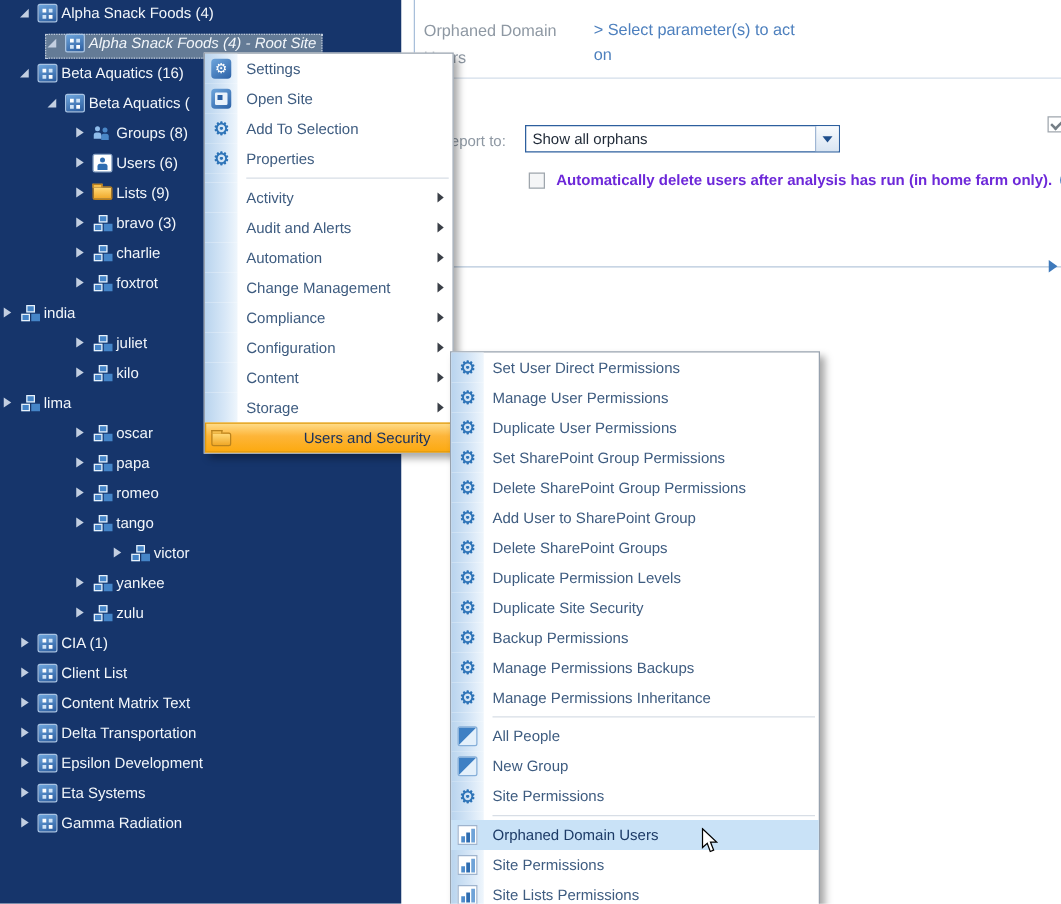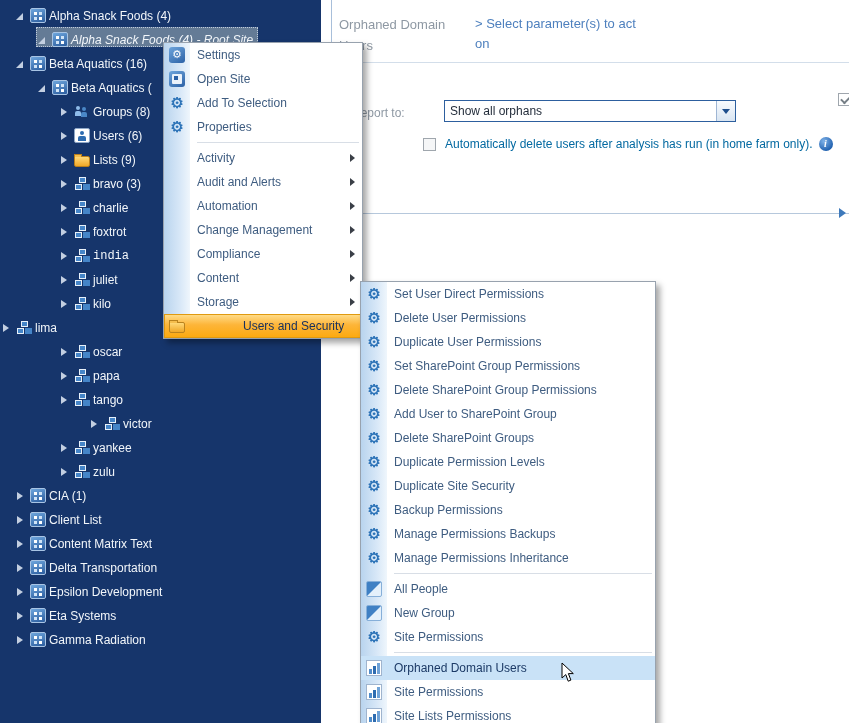--- a/index.html
+++ b/index.html
@@ -5,21 +5,21 @@
   html,body{margin:0;padding:0;}
   body{
     position:relative;width:849px;height:723px;overflow:hidden;
     background:#ffffff;font-family:"Liberation Sans",sans-serif;
   }
 
   
   .sidebar{position:absolute;left:0;top:0;width:321px;height:723px;background:#16356B;z-index:1;}
   .tree{padding-top:1px;}
   .trow{height:24px;display:flex;align-items:center;color:#F2F6FA;font-size:12px;white-space:nowrap;}
-  .tinner{display:flex;align-items:flex-end;height:20px;padding-right:5px;}
+  .tinner{display:flex;align-items:flex-start;height:20px;padding-right:5px;}
   .trow.selected .tinner{background:#647B96;outline:1px dotted #BFCBDD;outline-offset:-1px;}
   .tlabel{padding-left:3px;}
   .arrow{width:14px;height:14px;position:relative;flex:none;}
   .arrow.collapsed::before{content:"";position:absolute;left:3px;top:3px;width:0;height:0;
     border-top:4px solid transparent;border-bottom:4px solid transparent;border-left:6px solid #C3CFE1;}
   .arrow.expanded::before{content:"";position:absolute;left:2px;top:4px;width:0;height:0;
     border-bottom:7px solid #C3CFE1;border-left:7px solid transparent;}
 
   .ticon{width:16px;height:15px;margin-left:2px;position:relative;flex:none;box-sizing:border-box;}
   .ticon.site{background:linear-gradient(160deg,#6EA6DD,#2B5C9E);border:1px solid #A8C4E4;border-radius:2px;}
@@ -44,29 +44,29 @@
   
   .pane-vline{position:absolute;left:331px;top:0;width:1px;height:215px;background:#A8BFDA;}
   .page-title{position:absolute;left:339px;top:14px;width:140px;font-size:13px;line-height:21px;color:#8E98A3;}
   .page-subtitle{position:absolute;left:475px;top:14px;width:168px;font-size:13px;line-height:20px;color:#4E80BE;}
   .header-rule{position:absolute;left:332px;top:62px;width:517px;height:1px;background:#D3DEEA;}
   .checkbox{position:relative;width:13px;height:13px;border:1px solid #9FA6AD;background:#F5F6F7;box-sizing:border-box;flex:none;}
   .checkbox.checked::after{content:"";position:absolute;left:2px;top:2px;width:7px;height:4px;
     border-left:2px solid #757E86;border-bottom:2px solid #757E86;transform:rotate(-45deg);}
   .corner-checkbox{position:absolute;left:838px;top:93px;background:#fff;}
   .report-label{position:absolute;left:352px;top:106px;font-size:12px;color:#8E98A3;}
-  .dropdown{position:absolute;left:420px;top:100px;width:292px;height:22px;border:1px solid #2D5F9E;
-    background:#fff;display:flex;align-items:stretch;box-sizing:border-box;margin-left:24px;}
+  .dropdown{position:absolute;left:420px;top:100px;width:252px;height:22px;border:1px solid #2D5F9E;
+    background:#fff;display:flex;align-items:stretch;box-sizing:border-box;}
   .dd-value{flex:1;font-size:12px;color:#1F2937;padding:3px 5px 0 5px;white-space:nowrap;overflow:hidden;}
   .dd-btn{width:18px;border-left:1px solid #9FB6D4;background:linear-gradient(#F8FBFE,#D9E5F2);
     display:flex;align-items:center;justify-content:center;}
   .dd-btn::before{content:"";width:0;height:0;border-left:4px solid transparent;border-right:4px solid transparent;
     border-top:5px solid #1E4E8C;}
   .autodelete-row{position:absolute;left:423px;top:137px;display:flex;align-items:center;}
-  .ad-label{font-size:12px;color:#0369a1;margin-left:9px;white-space:nowrap;}
+  .ad-label{font-size:12px;color:#6d28d9;margin-left:9px;white-space:nowrap;font-weight:bold;}
   .info-icon{width:14px;height:14px;border-radius:50%;margin-left:6px;flex:none;position:relative;
     background:radial-gradient(circle at 35% 30%,#7FB2E8 0%,#1E5FAE 75%);}
   .info-icon::after{content:"i";position:absolute;inset:0;color:#fff;text-align:center;
     font:italic bold 10px/14px "Liberation Serif",serif;}
   .pane-divider{position:absolute;left:331px;top:213px;width:518px;height:1px;background:#B6C8DC;}
   .pane-arrow{position:absolute;left:836px;top:206px;width:13px;height:14px;}
   .pane-arrow::before{content:"";position:absolute;left:3px;top:2px;width:0;height:0;
     border-top:5px solid transparent;border-bottom:5px solid transparent;border-left:7px solid #3E79BB;}
 
   
@@ -181,21 +181,21 @@
           <span class="tlabel">charlie</span>
         </span>
       </div>
       <div class="trow" style="padding-left: 58px;">
         <span class="tinner">
           <span class="arrow collapsed"></span>
           <span class="ticon subsite"></span>
           <span class="tlabel">foxtrot</span>
         </span>
       </div>
-      <div class="trow" style="padding-left: 58px; font-family: Liberation Mono, monospace;">
+      <div class="trow" style="">
         <span class="tinner">
           <span class="arrow collapsed"></span>
           <span class="ticon subsite"></span>
           <span class="tlabel">india</span>
         </span>
       </div>
       <div class="trow" style="padding-left: 58px;">
         <span class="tinner">
           <span class="arrow collapsed"></span>
           <span class="ticon subsite"></span>
@@ -221,20 +221,27 @@
           <span class="arrow collapsed"></span>
           <span class="ticon subsite"></span>
           <span class="tlabel">oscar</span>
         </span>
       </div>
       <div class="trow" style="padding-left: 58px;">
         <span class="tinner">
           <span class="arrow collapsed"></span>
           <span class="ticon subsite"></span>
           <span class="tlabel">papa</span>
+        </span>
+      </div>
+      <div class="trow" style="padding-left: 58px;">
+        <span class="tinner">
+          <span class="arrow collapsed"></span>
+          <span class="ticon subsite"></span>
+          <span class="tlabel">romeo</span>
         </span>
       </div>
       <div class="trow" style="padding-left: 58px;">
         <span class="tinner">
           <span class="arrow collapsed"></span>
           <span class="ticon subsite"></span>
           <span class="tlabel">tango</span>
         </span>
       </div>
       <div class="trow" style="padding-left: 88px;">
@@ -403,20 +410,27 @@
       <span class="mgutter">
         <span class="micon noicon"></span>
       </span>
       <span class="mlabel">Compliance</span>
       <span class="flyarrow"></span>
     </div>
     <div class="mrow flyout">
       <span class="mgutter">
         <span class="micon noicon"></span>
       </span>
+      <span class="mlabel">Configuration</span>
+      <span class="flyarrow"></span>
+    </div>
+    <div class="mrow flyout">
+      <span class="mgutter">
+        <span class="micon noicon"></span>
+      </span>
       <span class="mlabel">Content</span>
       <span class="flyarrow"></span>
     </div>
     <div class="mrow flyout">
       <span class="mgutter">
         <span class="micon noicon"></span>
       </span>
       <span class="mlabel">Storage</span>
       <span class="flyarrow"></span>
     </div>
@@ -435,21 +449,21 @@
       <span class="mgutter">
         <span class="micon gear"></span>
       </span>
       <span class="mlabel">Set User Direct Permissions</span>
 
     </div>
     <div class="mrow">
       <span class="mgutter">
         <span class="micon gear"></span>
       </span>
-      <span class="mlabel">Delete User Permissions</span>
+      <span class="mlabel">Manage User Permissions</span>
 
     </div>
     <div class="mrow">
       <span class="mgutter">
         <span class="micon gear"></span>
       </span>
       <span class="mlabel">Duplicate User Permissions</span>
 
     </div>
     <div class="mrow">

